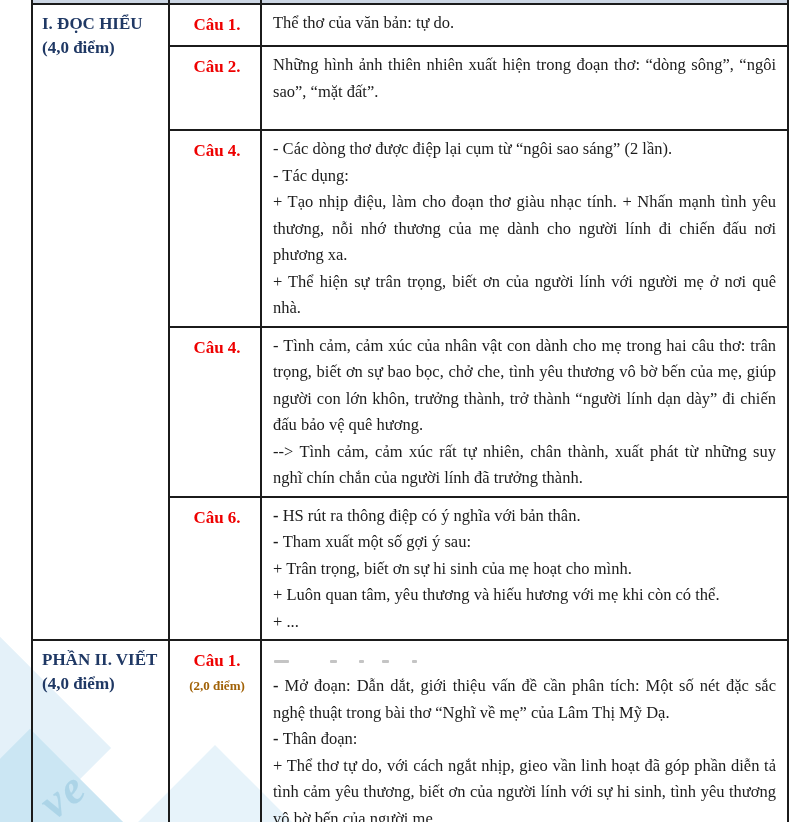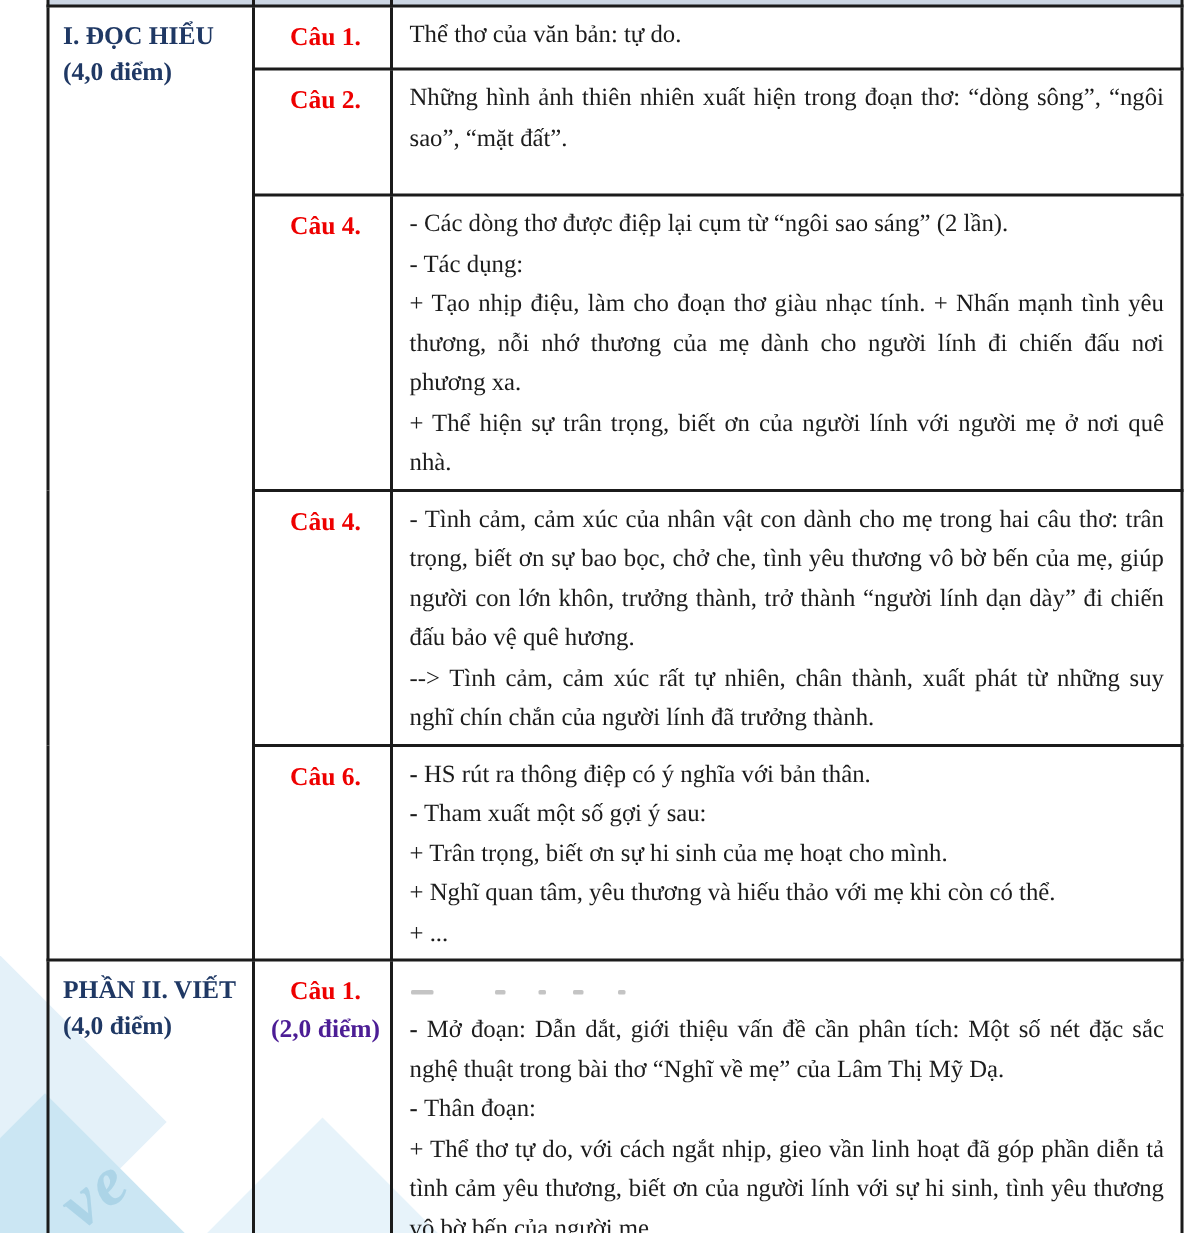--- a/index.html
+++ b/index.html
@@ -63,23 +63,23 @@
 
   .question-cell { padding: 8px 6px 4px 10px; text-align: center; }
   .question-label {
     font-weight: bold;
     font-size: 17px;
     line-height: 24px;
     color: #ee0000;
   }
   .question-score {
     font-weight: bold;
-    font-size: 17px;
+    font-size: 13px;
     line-height: 26px;
-    color: #4c1d95;
+    color: #a16207;
   }
 
   .answer-cell { padding: 5px 11px 4px 11px; }
   .answer-cell p {
     margin: 0;
     font-size: 16.5px;
     line-height: 26.5px;
     text-align: justify;
   }
   .pfx.bold { font-weight: bold; }
@@ -164,21 +164,21 @@
           </td>
         </tr>
         <tr style="height: 126px;">
           <td class="question-cell">
             <div class="question-label">Câu 6.</div>
           </td>
           <td class="answer-cell">
             <p><span class="pfx bold">- </span><span>HS rút ra thông điệp có ý nghĩa với bản thân.</span></p>
             <p><span class="pfx bold">- </span><span>Tham xuất một số gợi ý sau:</span></p>
             <p><span>+ Trân trọng, biết ơn sự hi sinh của mẹ hoạt cho mình.</span></p>
-            <p><span>+ Nghĩ quan tâm, yêu thương và hiếu thảo với mẹ khi còn có thể.</span></p>
+            <p><span>+ Luôn quan tâm, yêu thương và hiếu hương với mẹ khi còn có thể.</span></p>
             <p><span>+ ...</span></p>
           </td>
         </tr>
         <tr style="height: 191px;">
           <td class="section-cell" rowspan="1">
             <div class="section-title">PHẦN II. VIẾT</div>
             <div class="section-score">(4,0 điểm)</div>
           </td>
           <td class="question-cell">
             <div class="question-label">Câu 1.</div>

